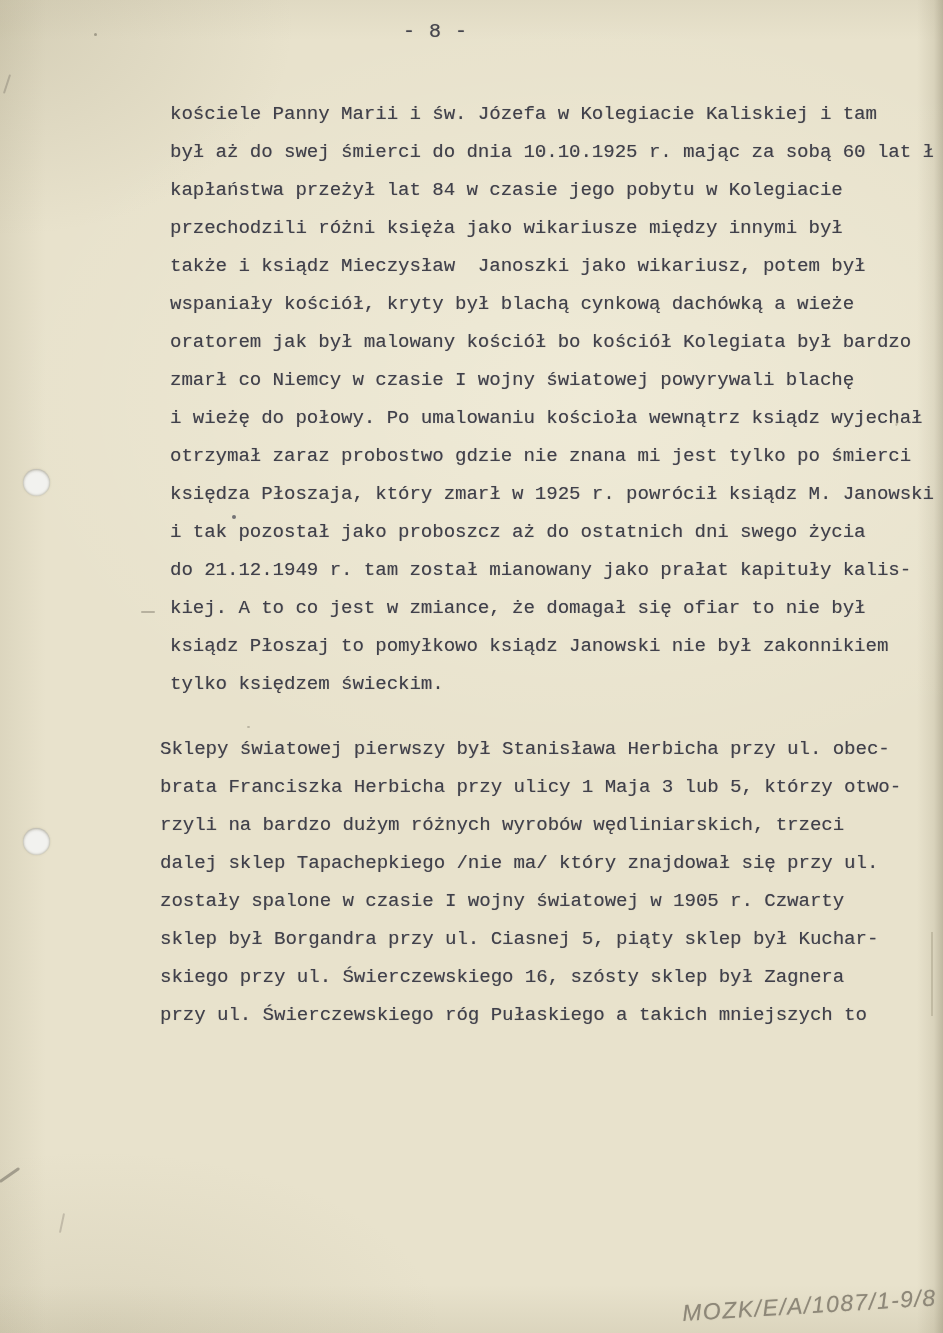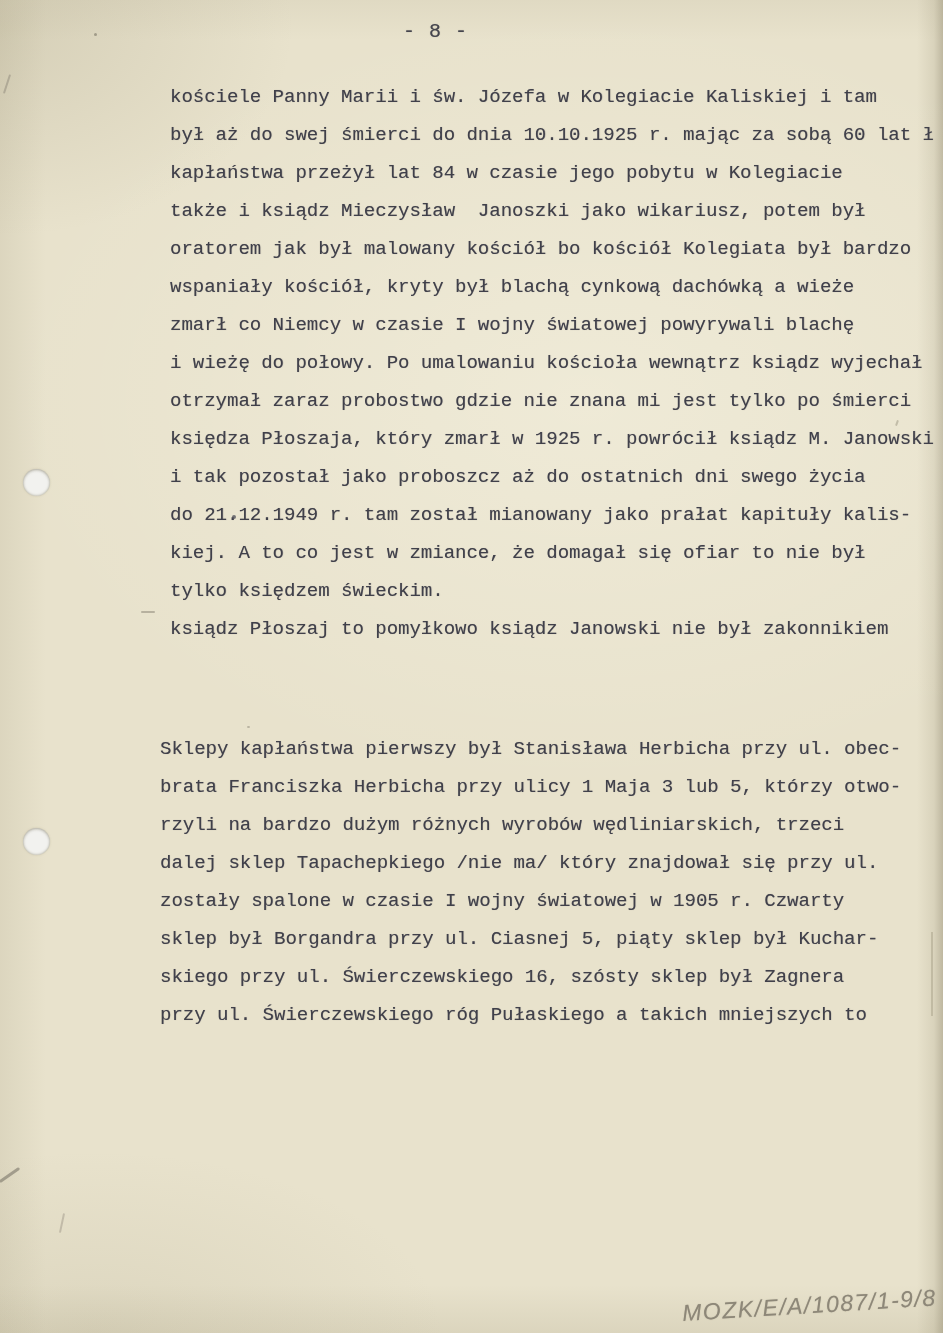--- a/index.html
+++ b/index.html
@@ -30,21 +30,21 @@
     white-space: pre;
   }
   .para {
     position: absolute;
     color: #40404a;
     font-size: 19px;
     line-height: 38px;
     text-shadow: 0.3px 0.3px 0.7px rgba(58,58,70,0.45);
   }
   .para .tline { white-space: pre; height: 38px; }
-  .para1 { left: 170px; top: 78px; }
+  .para1 { left: 170px; top: 95px; }
   .para2 { left: 160px; top: 730px; }
   .hole {
     position: absolute;
     width: 27px;
     height: 27px;
     border-radius: 50%;
     background: #f2f2ef;
     box-shadow:
       inset 0 1px 3px rgba(120,115,95,0.55),
       inset 0 -1px 2px rgba(170,165,145,0.35),
@@ -81,36 +81,37 @@
 <body>
 
 <div class="page">
 
   <div class="page-number">- 8 -</div>
 
   <div class="para para1">
     <div class="tline">kościele Panny Marii i św. Józefa w Kolegiacie Kaliskiej i tam</div>
     <div class="tline">był aż do swej śmierci do dnia 10.10.1925 r. mając za sobą 60 lat ł</div>
     <div class="tline">kapłaństwa przeżył lat 84 w czasie jego pobytu w Kolegiacie</div>
+    <div class="tline">przechodzili różni księża jako wikariusze między innymi był</div>
     <div class="tline">także i ksiądz Mieczysław  Janoszki jako wikariusz, potem był</div>
+    <div class="tline">wspaniały kościół, kryty był blachą cynkową dachówką a wieże</div>
     <div class="tline">oratorem jak był malowany kościół bo kościół Kolegiata był bardzo</div>
-    <div class="tline">wspaniały kościół, kryty był blachą cynkową dachówką a wieże</div>
     <div class="tline">zmarł co Niemcy w czasie I wojny światowej powyrywali blachę</div>
     <div class="tline">i wieżę do połowy. Po umalowaniu kościoła wewnątrz ksiądz wyjechał</div>
     <div class="tline">otrzymał zaraz probostwo gdzie nie znana mi jest tylko po śmierci</div>
     <div class="tline">księdza Płoszaja, który zmarł w 1925 r. powrócił ksiądz M. Janowski</div>
     <div class="tline">i tak pozostał jako proboszcz aż do ostatnich dni swego życia</div>
     <div class="tline">do 21.12.1949 r. tam został mianowany jako prałat kapituły kalis-</div>
     <div class="tline">kiej. A to co jest w zmiance, że domagał się ofiar to nie był</div>
+    <div class="tline">ksiądz Płoszaj to pomyłkowo ksiądz Janowski nie był zakonnikiem</div>
     <div class="tline">tylko księdzem świeckim.</div>
-    <div class="tline">ksiądz Płoszaj to pomyłkowo ksiądz Janowski nie był zakonnikiem</div>
   </div>
 
   <div class="para para2">
-    <div class="tline">Sklepy kapłaństwa pierwszy był Stanisława Herbicha przy ul. obec-</div>
+    <div class="tline">Sklepy światowej pierwszy był Stanisława Herbicha przy ul. obec-</div>
     <div class="tline">brata Franciszka Herbicha przy ulicy 1 Maja 3 lub 5, którzy otwo-</div>
     <div class="tline">rzyli na bardzo dużym różnych wyrobów wędliniarskich, trzeci</div>
     <div class="tline">dalej sklep Tapachepkiego /nie ma/ który znajdował się przy ul.</div>
     <div class="tline">zostały spalone w czasie I wojny światowej w 1905 r. Czwarty</div>
     <div class="tline">sklep był Borgandra przy ul. Ciasnej 5, piąty sklep był Kuchar-</div>
     <div class="tline">skiego przy ul. Świerczewskiego 16, szósty sklep był Zagnera</div>
     <div class="tline">przy ul. Świerczewskiego róg Pułaskiego a takich mniejszych to</div>
   </div>
 
   <div class="hole top"></div>

